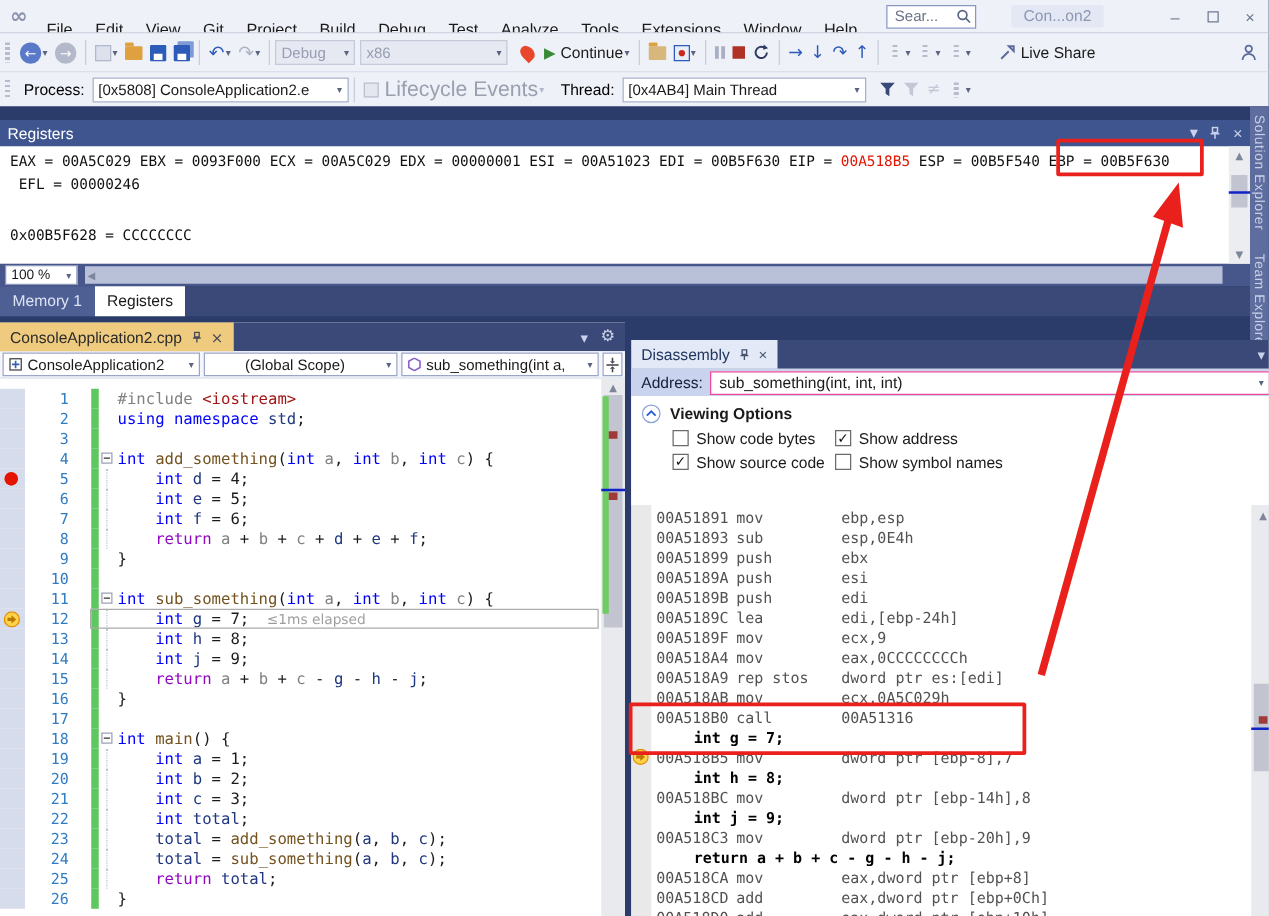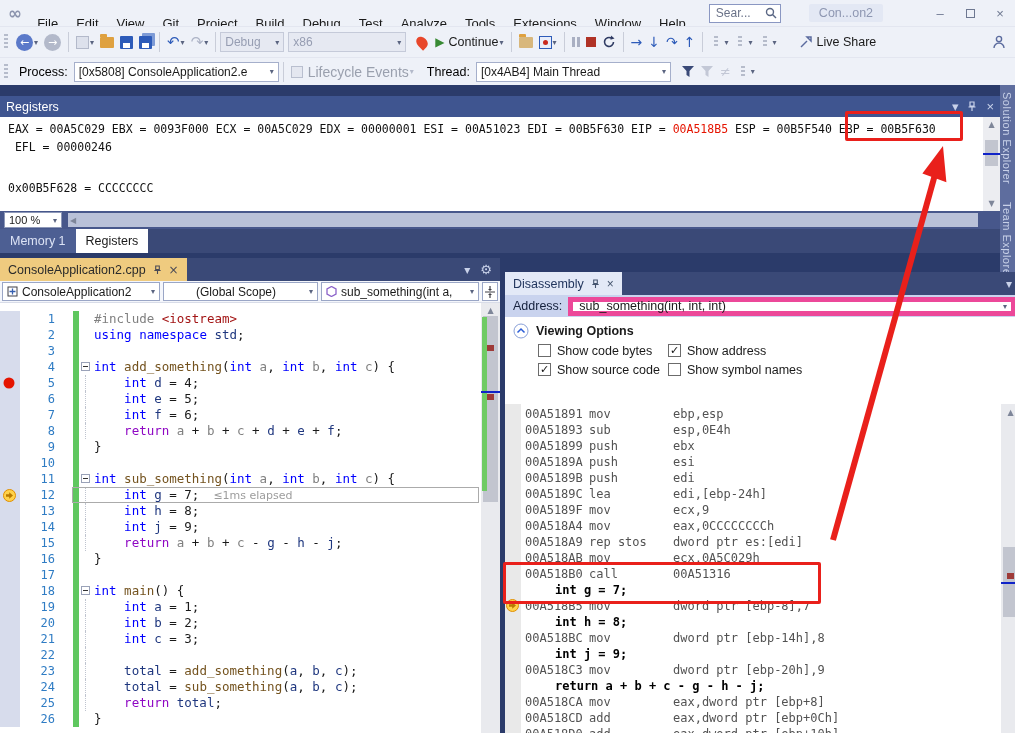--- a/index.html
+++ b/index.html
@@ -93,21 +93,21 @@
   .tk-d{color:#808080} .tk-s{color:#A31515} .tk-k{color:#0000FF} .tk-c{color:#8F08C4}
   .tk-f{color:#74531F} .tk-v{color:#1F377F} .tk-p{color:#808080} .tk-n{color:#1A1A1A} .tk-x{color:#1A1A1A}
   #editor-vscroll { position:absolute; right:0; top:0; width:19px; height:430px; background:#E9EAEE; }
 
   
   #disasm-group { position:absolute; left:505px; top:272px; width:515px; height:475px; background:#fff; }
   #disasm-tab { background:#E3E9F7; color:#22365E; font-size:12.5px; display:flex; align-items:center;
                 padding:0 8px; gap:7px; }
   #addr-bar { height:22px; background:#C9D3EE; display:flex; align-items:center; gap:6px;
               padding:0 4px 0 8px; font-size:12.5px; color:#14203C; }
-  #addr-combo { flex:1; height:19px; background:#fff; border:5px solid #ec4899; display:inline-flex;
+  #addr-combo { flex:1; height:19px; background:#fff; border:1px solid #ec4899; display:inline-flex;
                 align-items:center; padding:0 4px 0 6px; color:#1A1A1A; }
   #viewing-options { height:87px; background:#fff; padding:4px 0 0 8px; font-size:12.5px; color:#1A1A1A; }
   #vo-header { display:flex; align-items:center; gap:7px; height:20px;font-weight:bold; }
   .vo-row { display:flex; height:19px; align-items:center; margin-left:25px; }
   .vo-cell { display:flex; align-items:center; gap:6px; }
   .vo-cell:nth-child(2) { position:absolute; margin-left:130px; }
   .vo-row { position:relative; }
   .cbx { width:13px; height:13px; border:1px solid #6B6B6B; background:#fff; display:inline-flex;
          align-items:center; justify-content:center; font-size:11px; font-weight:bold; color:#111;
          font-family:"DejaVu Sans", sans-serif; flex:none; }
@@ -292,21 +292,21 @@
   <div class="bar" id="procbar">
     <span class="grip"></span>
     <span style="font-size:12.5px;margin:0 6px 0 6px;">Process:</span>
     <span class="combo" style="width:205px">
       <span>[0x5808] ConsoleApplication2.e</span>
         <span class="ddsmall">▾</span>
     </span>
     <span class="tsep"></span>
     <span class="tbtn">
       <span style="width:12px;height:12px;border:1px solid #B9BFCF;background:#E4E7F0;margin-right:5px;"></span>
-      <span style="font-size:14px;color:#9AA0AE;">Lifecycle Events</span>
+      <span style="font-size:17px;color:#9AA0AE;">Lifecycle Events</span>
       <span class="ddsmall" style="color:#B3B9CA">▾</span>
     </span>
     <span style="font-size:12.5px;margin:0 6px 0 10px;">Thread:</span>
     <span class="combo" style="width:195px">
       <span>[0x4AB4] Main Thread</span>
         <span class="ddsmall">▾</span>
     </span>
     <span class="tbtn" style="margin-left:8px">
       <svg width="13" height="12" viewBox="0 0 13 12">
         <path d="M0 0 h12 l-4.5 5 v6 l-3-2 v-4 z" fill="#3A4A78"></path>
@@ -428,21 +428,21 @@
               </svg></span><span class="ed-num">12</span><span class="ed-pad"></span><span class="ed-green"></span><span class="ed-fold guide"></span><span class="ed-code"><span class="tk-x">    </span><span class="tk-k">int</span><span class="tk-x"> </span><span class="tk-v">g</span><span class="tk-x"> = </span><span class="tk-n">7</span><span class="tk-x">;</span><span class="perf-tip">≤1ms elapsed</span></span><div class="curline-box"></div></div>
           <div class="ed-row"><span class="ed-bp"></span><span class="ed-num">13</span><span class="ed-pad"></span><span class="ed-green"></span><span class="ed-fold guide"></span><span class="ed-code"><span class="tk-x">    </span><span class="tk-k">int</span><span class="tk-x"> </span><span class="tk-v">h</span><span class="tk-x"> = </span><span class="tk-n">8</span><span class="tk-x">;</span></span></div>
           <div class="ed-row"><span class="ed-bp"></span><span class="ed-num">14</span><span class="ed-pad"></span><span class="ed-green"></span><span class="ed-fold guide"></span><span class="ed-code"><span class="tk-x">    </span><span class="tk-k">int</span><span class="tk-x"> </span><span class="tk-v">j</span><span class="tk-x"> = </span><span class="tk-n">9</span><span class="tk-x">;</span></span></div>
           <div class="ed-row"><span class="ed-bp"></span><span class="ed-num">15</span><span class="ed-pad"></span><span class="ed-green"></span><span class="ed-fold guide"></span><span class="ed-code"><span class="tk-x">    </span><span class="tk-c">return</span><span class="tk-x"> </span><span class="tk-p">a</span><span class="tk-x"> + </span><span class="tk-p">b</span><span class="tk-x"> + </span><span class="tk-p">c</span><span class="tk-x"> - </span><span class="tk-v">g</span><span class="tk-x"> - </span><span class="tk-v">h</span><span class="tk-x"> - </span><span class="tk-v">j</span><span class="tk-x">;</span></span></div>
           <div class="ed-row"><span class="ed-bp"></span><span class="ed-num">16</span><span class="ed-pad"></span><span class="ed-green"></span><span class="ed-fold"></span><span class="ed-code"><span class="tk-x">}</span></span></div>
           <div class="ed-row"><span class="ed-bp"></span><span class="ed-num">17</span><span class="ed-pad"></span><span class="ed-green"></span><span class="ed-fold"></span><span class="ed-code"></span></div>
           <div class="ed-row"><span class="ed-bp"></span><span class="ed-num">18</span><span class="ed-pad"></span><span class="ed-green"></span><span class="ed-fold"><span class="foldbox"></span></span><span class="ed-code"><span class="tk-k">int</span><span class="tk-x"> </span><span class="tk-f">main</span><span class="tk-x">() {</span></span></div>
           <div class="ed-row"><span class="ed-bp"></span><span class="ed-num">19</span><span class="ed-pad"></span><span class="ed-green"></span><span class="ed-fold guide"></span><span class="ed-code"><span class="tk-x">    </span><span class="tk-k">int</span><span class="tk-x"> </span><span class="tk-v">a</span><span class="tk-x"> = </span><span class="tk-n">1</span><span class="tk-x">;</span></span></div>
           <div class="ed-row"><span class="ed-bp"></span><span class="ed-num">20</span><span class="ed-pad"></span><span class="ed-green"></span><span class="ed-fold guide"></span><span class="ed-code"><span class="tk-x">    </span><span class="tk-k">int</span><span class="tk-x"> </span><span class="tk-v">b</span><span class="tk-x"> = </span><span class="tk-n">2</span><span class="tk-x">;</span></span></div>
           <div class="ed-row"><span class="ed-bp"></span><span class="ed-num">21</span><span class="ed-pad"></span><span class="ed-green"></span><span class="ed-fold guide"></span><span class="ed-code"><span class="tk-x">    </span><span class="tk-k">int</span><span class="tk-x"> </span><span class="tk-v">c</span><span class="tk-x"> = </span><span class="tk-n">3</span><span class="tk-x">;</span></span></div>
-          <div class="ed-row"><span class="ed-bp"></span><span class="ed-num">22</span><span class="ed-pad"></span><span class="ed-green"></span><span class="ed-fold guide"></span></div>
+          <div class="ed-row"><span class="ed-bp"></span><span class="ed-num">22</span><span class="ed-pad"></span><span class="ed-green"></span><span class="ed-fold guide"></span><span class="ed-code"><span class="tk-x">    </span><span class="tk-k">int</span><span class="tk-x"> </span><span class="tk-v">total</span><span class="tk-x">;</span></span></div>
           <div class="ed-row"><span class="ed-bp"></span><span class="ed-num">23</span><span class="ed-pad"></span><span class="ed-green"></span><span class="ed-fold guide"></span><span class="ed-code"><span class="tk-x">    </span><span class="tk-v">total</span><span class="tk-x"> = </span><span class="tk-f">add_something</span><span class="tk-x">(</span><span class="tk-v">a</span><span class="tk-x">, </span><span class="tk-v">b</span><span class="tk-x">, </span><span class="tk-v">c</span><span class="tk-x">);</span></span></div>
           <div class="ed-row"><span class="ed-bp"></span><span class="ed-num">24</span><span class="ed-pad"></span><span class="ed-green"></span><span class="ed-fold guide"></span><span class="ed-code"><span class="tk-x">    </span><span class="tk-v">total</span><span class="tk-x"> = </span><span class="tk-f">sub_something</span><span class="tk-x">(</span><span class="tk-v">a</span><span class="tk-x">, </span><span class="tk-v">b</span><span class="tk-x">, </span><span class="tk-v">c</span><span class="tk-x">);</span></span></div>
           <div class="ed-row"><span class="ed-bp"></span><span class="ed-num">25</span><span class="ed-pad"></span><span class="ed-green"></span><span class="ed-fold guide"></span><span class="ed-code"><span class="tk-x">    </span><span class="tk-c">return</span><span class="tk-x"> </span><span class="tk-v">total</span><span class="tk-x">;</span></span></div>
           <div class="ed-row"><span class="ed-bp"></span><span class="ed-num">26</span><span class="ed-pad"></span><span class="ed-green"></span><span class="ed-fold"></span><span class="ed-code"><span class="tk-x">}</span></span></div>
         </div>
       <div id="editor-vscroll">
         <span class="sb-arrow" style="top:3px">▲</span>
         <div class="sb-thumb" style="left:2px;top:13px;width:15px;height:186px;"></div>
         <div class="sb-green" style="top:14px;height:174px;"></div>
         <div class="sb-red" style="left:6px;top:42px;"></div>

